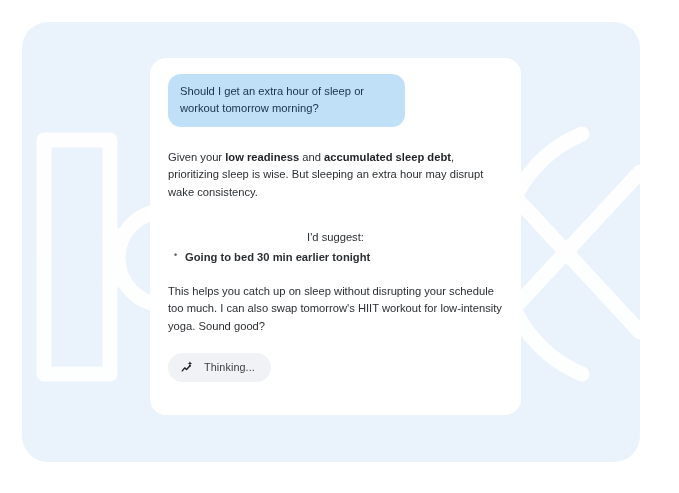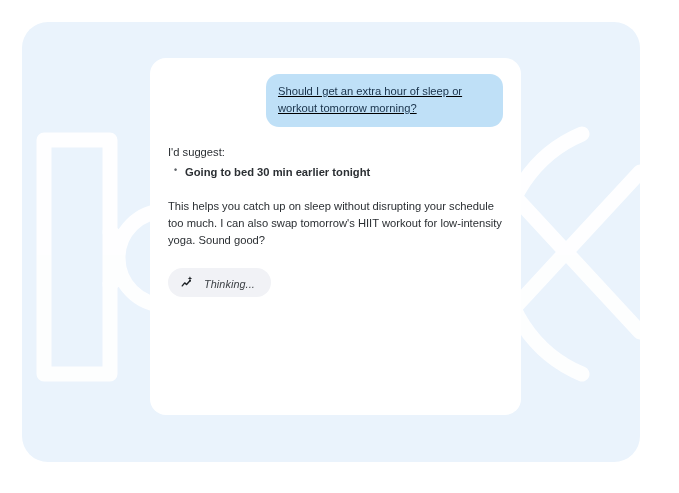--- a/index.html
+++ b/index.html
@@ -50,21 +50,21 @@
     background: #ffffff;
     border-radius: 16px;
     box-sizing: border-box;
     padding: 16px 18px 0 18px;
   }
 
   .row {
     display: flex;
     margin-bottom: 0;
   }
-  .row-right { justify-content: flex-end; text-decoration: underline; }
+  .row-right { justify-content: flex-start; }
   .row-left  { justify-content: flex-start; }
 
   .bubble-user {
     background: #bfe0f7;
     color: #19324a;
     border-radius: 13px;
     padding: 9px 12px 10px 12px;
     font-size: 11.2px;
     line-height: 1.52;
     max-width: 237px;
@@ -76,21 +76,21 @@
     font-size: 11.2px;
     line-height: 1.55;
   }
 
   .assistant-para {
     margin: 0;
     color: #2b2f33;
   }
 
   .assistant-para.p1 { margin-top: 22px; }
-  .assistant-para.p2 { margin-top: 17px; }
+  .assistant-para.p2 { margin-top: 28px; text-align: center; }
   .assistant-para.p3 { margin-top: 16px; }
 
   .assistant-para b {
     font-weight: 700;
     color: #1e2226;
   }
 
   ul.suggest-list {
     margin: 3px 0 0 0;
     padding-left: 17px;
@@ -110,27 +110,26 @@
     left: -11px;
     top: -0.5px;
     font-size: 9px;
     color: #5b6066;
   }
 
   #row-user2 { margin-top: 22px; }
 
   .thinking-pill {
     display: inline-flex;
-    align-items: flex-end;
+    align-items: center;
     gap: 9px;
     background: #f1f2f6;
     border-radius: 16px;
     padding: 7px 16px 7px 12px;
     margin-top: 18px;
-    font-style: italic;
   }
   .thinking-label {
     font-size: 10.8px;
     color: #3c4045;
     letter-spacing: 0.1px;
   }
   .sparkle-icon { display: block; }
 </style>
 </head>
 <body>
@@ -159,20 +158,21 @@
   </div>
 
   <div id="chat-card">
 
     <div class="row row-right">
       <div class="bubble-user">Should I get an extra hour of sleep or workout tomorrow morning?</div>
     </div>
 
     <div class="assistant-block">
 
+      <p class="assistant-para p1"><span>Given your </span><b>low readiness</b><span> and </span><b>accumulated sleep debt</b><span>, prioritizing sleep is wise. But sleeping an extra hour may disrupt wake consistency.</span></p>
 
       <p class="assistant-para p2">I'd suggest:</p>
 
       <ul class="suggest-list">
         <li>Going to bed 30 min earlier tonight</li>
       </ul>
 
       <p class="assistant-para p3">This helps you catch up on sleep without disrupting your schedule too much. I can also swap tomorrow's HIIT workout for low-intensity yoga. Sound good?</p>
     </div>
 

